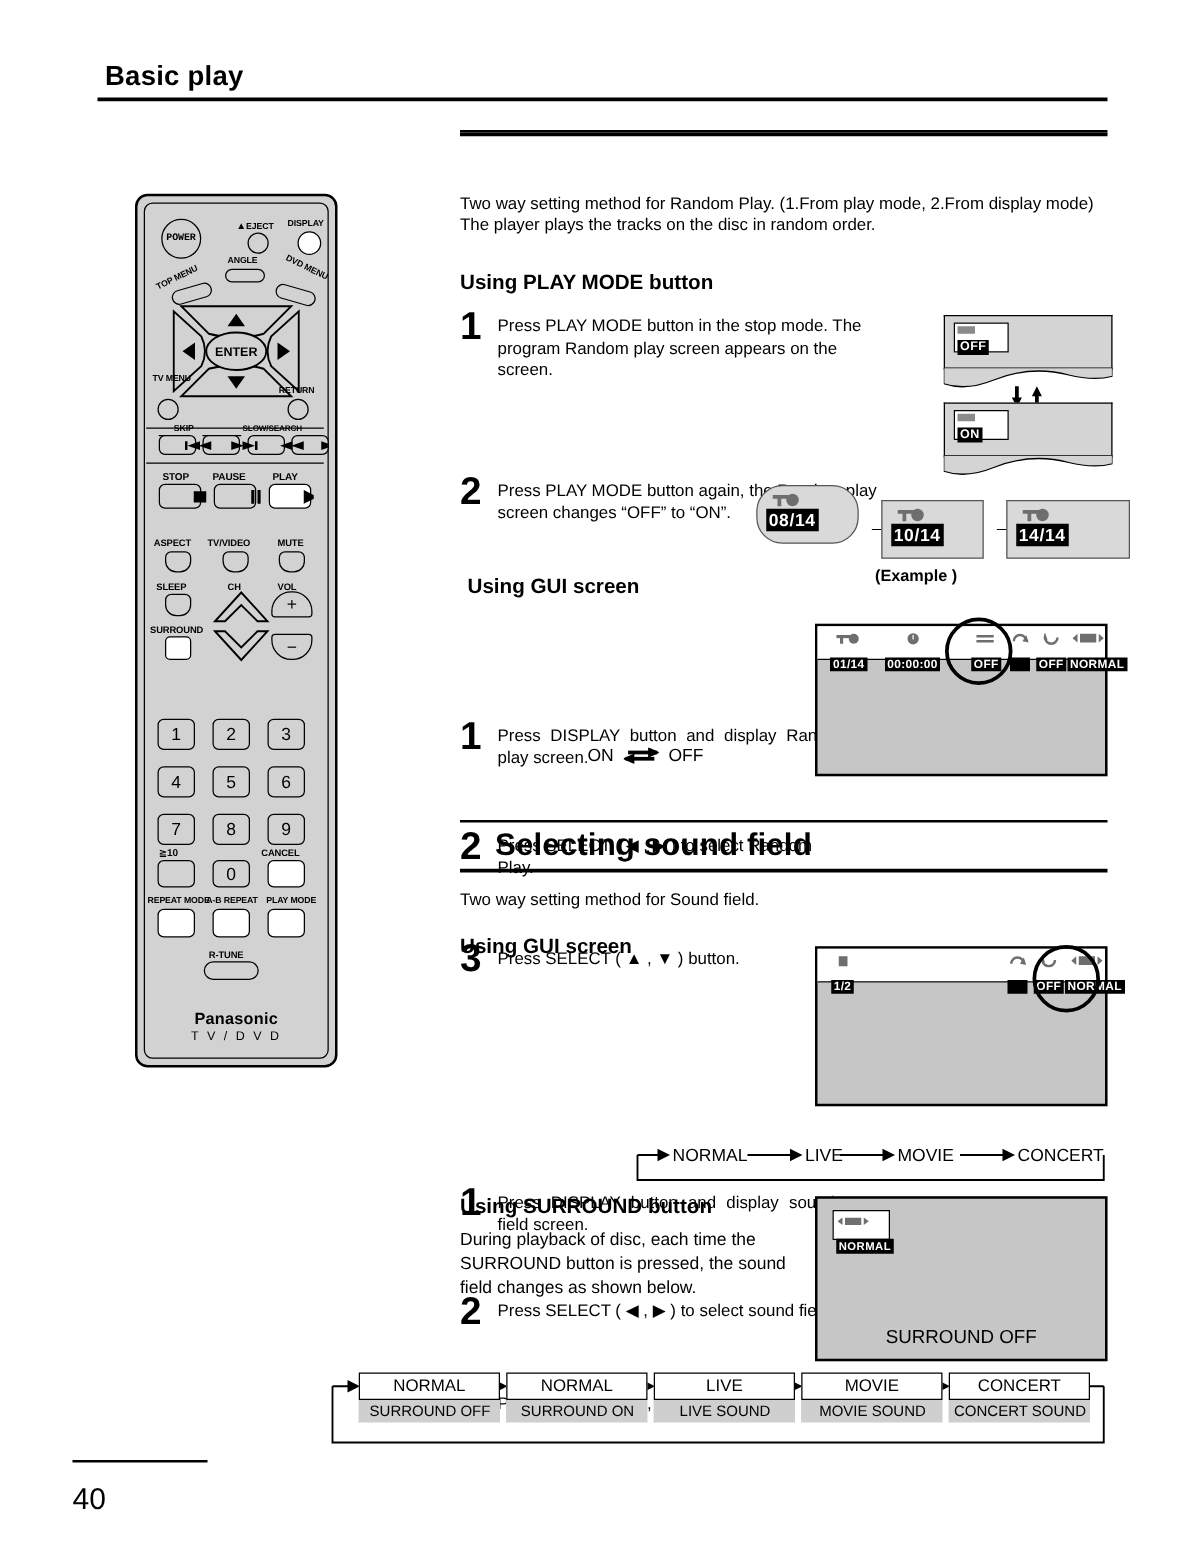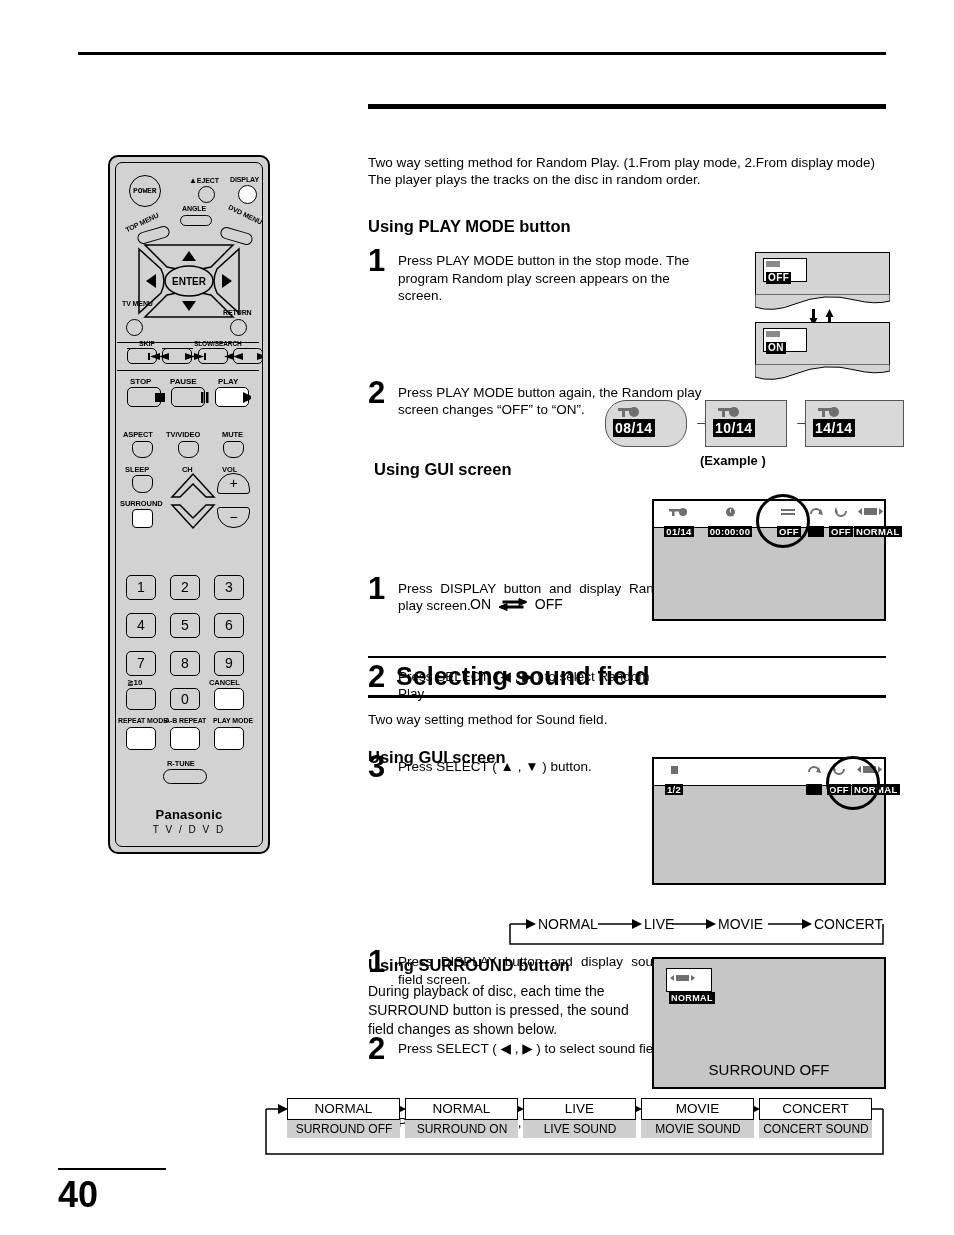--- a/index.html
+++ b/index.html
@@ -8,21 +8,21 @@
        -webkit-font-smoothing:antialiased;}
   .abs{position:absolute;}
 
   
   #page-header{left:78px;top:48px;width:808px;}
   #page-header .ttl{font-size:22px;font-weight:bold;letter-spacing:.2px;padding-left:6px;}
   #page-header .rule{border-bottom:3px solid #000;margin-top:4px;}
 
   #page-num-wrap{left:58px;top:1168px;width:120px;}
   #page-num-wrap .rule{border-bottom:2px solid #000;width:108px;}
-  #page-num{font-size:36px;font-weight:bold;margin-top:4px;}
+  #page-num{font-size:24px;font-weight:normal;margin-top:16px;}
 
   
   .sec{position:absolute;width:518px;left:368px;}
   .sec .topline{border-top:2px solid #000;}
   .sec h2{margin:0;padding:4px 0 4px 28px;font-size:25px;font-weight:bold;letter-spacing:.1px;}
   .sec h2 .sub{font-size:14px;font-weight:bold;letter-spacing:.5px;vertical-align:2px;}
   .sec .botline{border-top:3px solid #000;}
 
   .body-text{font-size:13.5px;line-height:16.5px;}
   h3.sub-head{margin:0;font-size:16.5px;font-weight:bold;}
@@ -85,20 +85,21 @@
         background:#d2d2d2;text-align:center;font-size:14px;line-height:23px;box-sizing:border-box;}
   .rgroup-line{position:absolute;border-top:1px solid #000;}
   #brand{position:absolute;left:0;right:0;text-align:center;}
   #brand .b1{font-size:13px;font-weight:bold;letter-spacing:.2px;}
   #brand .b2{font-size:10px;letter-spacing:2px;margin-top:2px;}
 </style>
 </head>
 <body>
 
 <div class="abs" id="page-header">
+  <div class="ttl">Basic play</div>
   <div class="rule"></div>
 </div>
 
 <div id="remote">
   <div class="inner"></div>
 
   <div class="rbtn round" style="left:19px;top:18px;width:32px;height:32px;"></div>
   <div class="rlab b" style="left:23px;top:29px;font-size:8px;font-family:Liberation Mono, monospace;">POWER</div>
 
   <div class="rlab b" style="left:79px;top:19px;"><span style="font-size:8px;">▲</span><span>EJECT</span></div>
@@ -274,21 +275,21 @@
   <div class="body"></div>
   <svg width="135" height="18" viewBox="0 0 135 18">
     <path d="M0 0 L0 13 Q18 19 40 10 Q70 -2 100 6 Q120 11 135 7 L135 0 Z" fill="#d4d4d4" stroke="#000" stroke-width="1"></path>
   </svg>
   <div class="osd" style="left:8px;top:6px;width:44px;height:24px;">
     <span class="ico" style="background:#8a8a8a;width:14px;height:6px;"></span>
     <span class="chip" style="margin-left:2px;">ON</span>
   </div>
 </div>
 
-<div class="trkbox" style="left:605px;top:400px;border-radius:21px;">
+<div class="trkbox" style="left:605px;top:388px;border-radius:21px;">
   <svg style="position:absolute;left:12px;top:4px;" width="22" height="14">
     <g fill="#6e6e6e">
         <rect x="0" y="3" width="13" height="3"></rect>
         <rect x="4" y="3" width="3" height="9"></rect>
         <circle cx="16" cy="7" r="5"></circle>
       </g>
   </svg>
   <div class="lbl">08/14</div>
 </div>
 <div class="arrowdash" style="left:694px;top:412px;">→</div>

